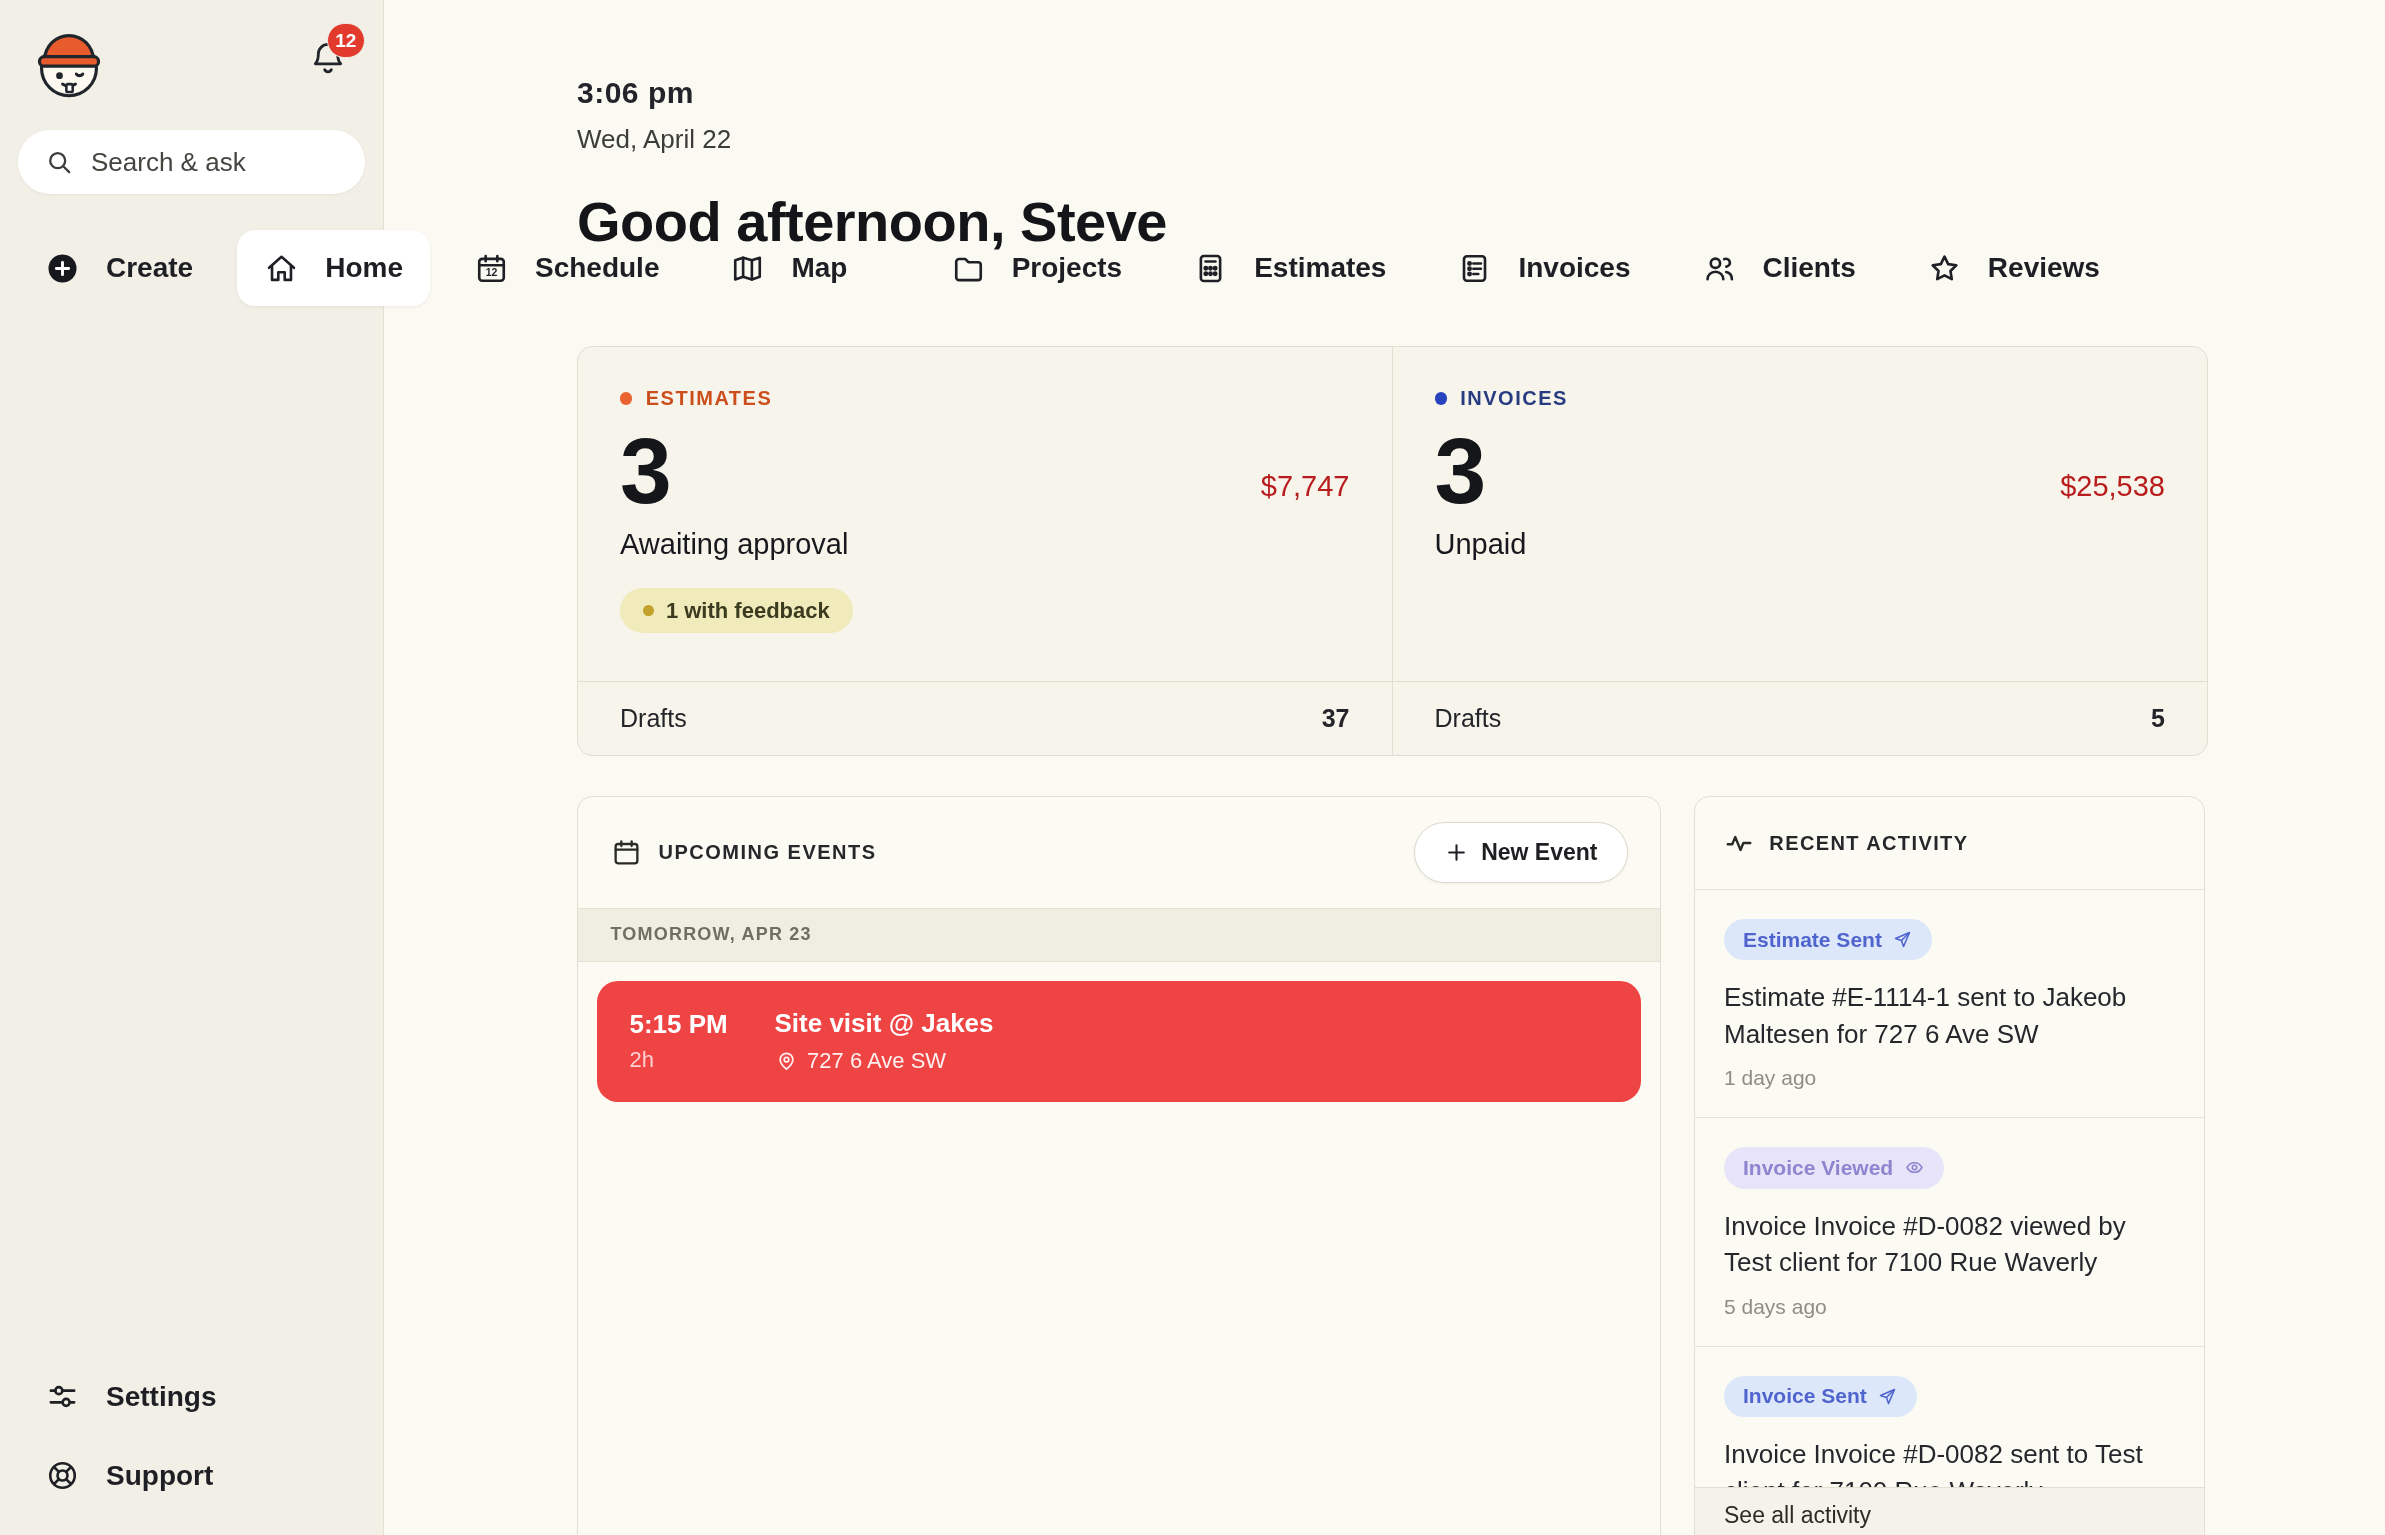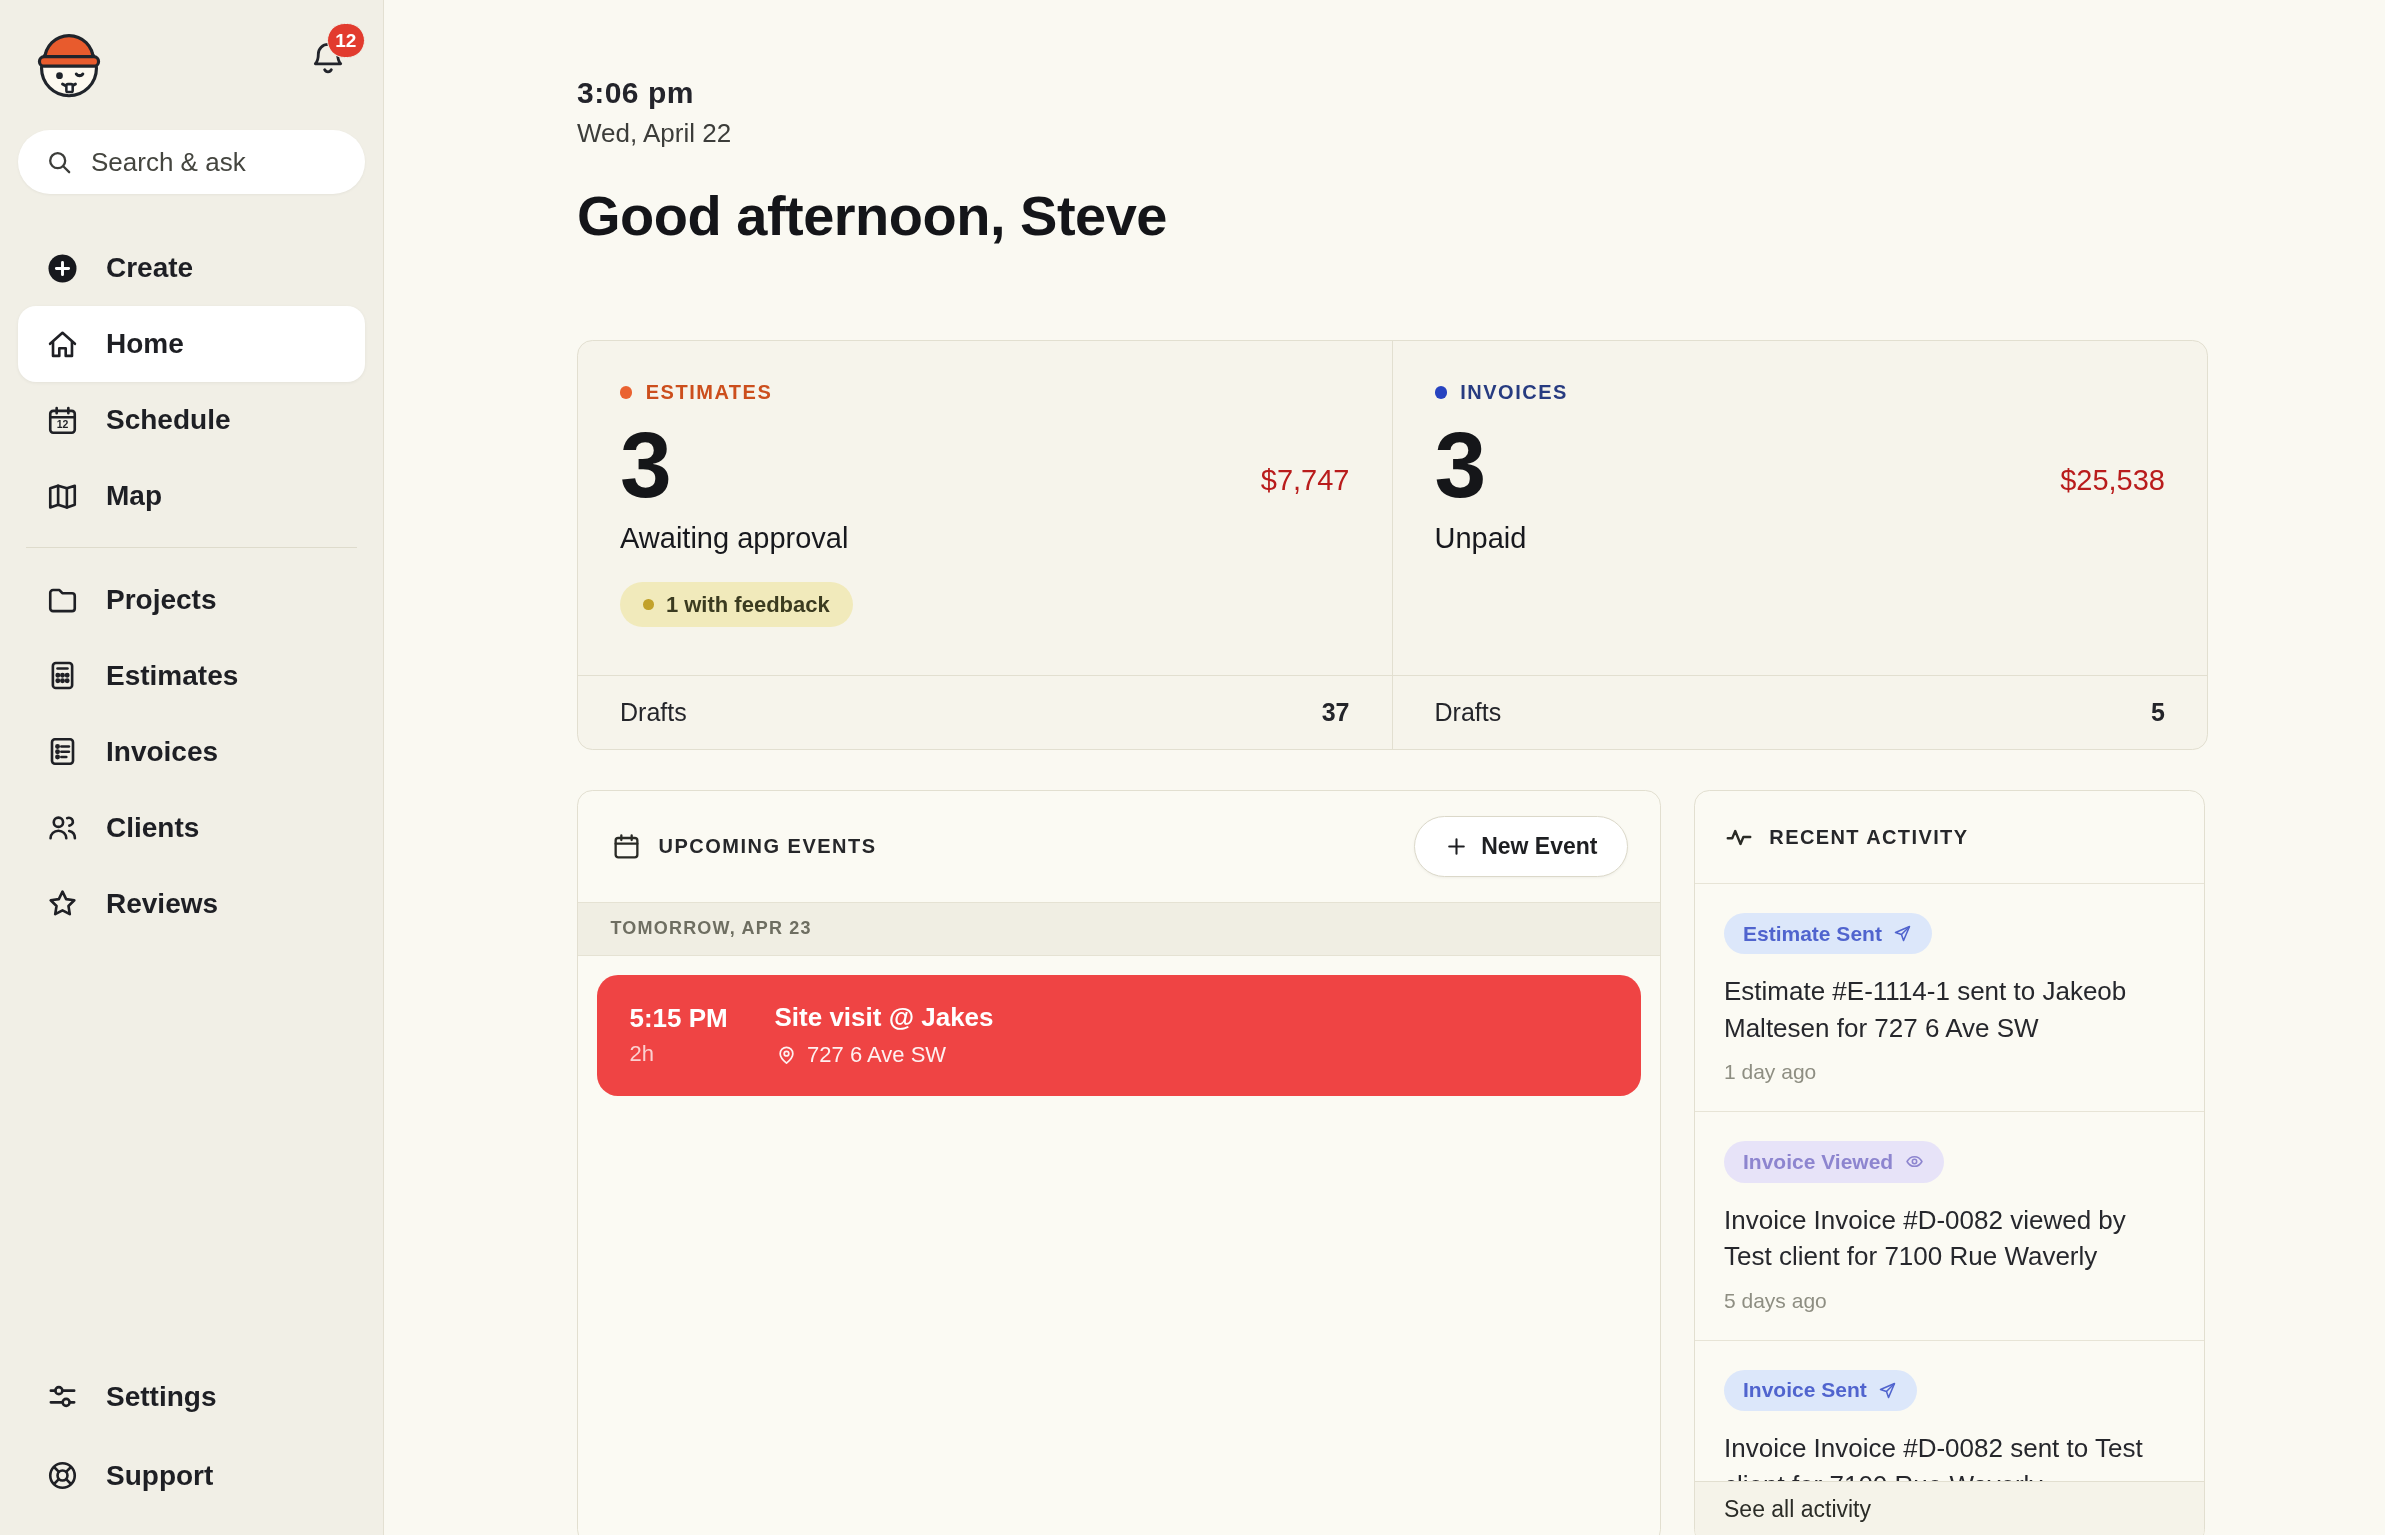--- a/index.html
+++ b/index.html
@@ -34,37 +34,37 @@
   .search-pill {
     margin-top: 29px; height: 64px;
     background: #FFFFFF; border-radius: 32.5px;
     display: flex; align-items: center; gap: 17px;
     padding: 0 27px; cursor: text;
     box-shadow: 0 1px 2.9px rgba(0,0,0,.05);
   }
   .search-pill svg { width: 29px; height: 29px; color: #3C3D3A; }
   .search-pill span { font-size: 26px; color: #44453F; }
 
-  .nav { margin-top: 36px; display: flex; flex-direction: column; }
+  .nav { margin-top: 36px; display: flex; flex-direction: row; gap: 17px; }
   .nav-item {
     height: 76px; border-radius: 18px;
     display: flex; align-items: center; gap: 26px;
     padding: 0 27px; cursor: pointer;
     font-size: 28px; font-weight: 600; color: #1E1F24;
   }
   .nav-item svg { width: 35px; height: 35px; color: #1F2025; flex: none; }
   .nav-item.active { background: #FFFFFF; box-shadow: 0 1px 3.8px rgba(0,0,0,.06); }
   .nav-divider { height: 1px; background: #DEDBCC; margin: 13.4px 7.6px; }
   .sidebar-bottom { margin-top: auto; display: flex; flex-direction: column; gap: 5.7px; }
   .sidebar-bottom .nav-item { height: 73px; }
 
   
   .main { flex: 1; padding: 76px 0 0 193px; overflow: hidden; }
   .time { font-size: 30px; font-weight: 700; color: #23242B; letter-spacing: 0.5px; }
-  .date { margin-top: 8px; font-size: 26px; color: #3C3D3A; }
+  .date { margin-top: 14px; font-size: 26px; color: #3C3D3A; }
   .greeting { margin-top: 34px; font-size: 56px; font-weight: 800; color: #141519; letter-spacing: -0.5px; }
 
   
   .stats-card {
     margin-top: 92px; width: 1631px;
     background: #F6F4EB; border: 1px solid #E2DFD0; border-radius: 15.3px;
     display: grid; grid-template-columns: 1fr 1fr; overflow: hidden;
   }
   .stat-half { display: flex; flex-direction: column; min-height: 408px; }
   .stat-half.first { border-right: 1px solid #E2DFD0; }

